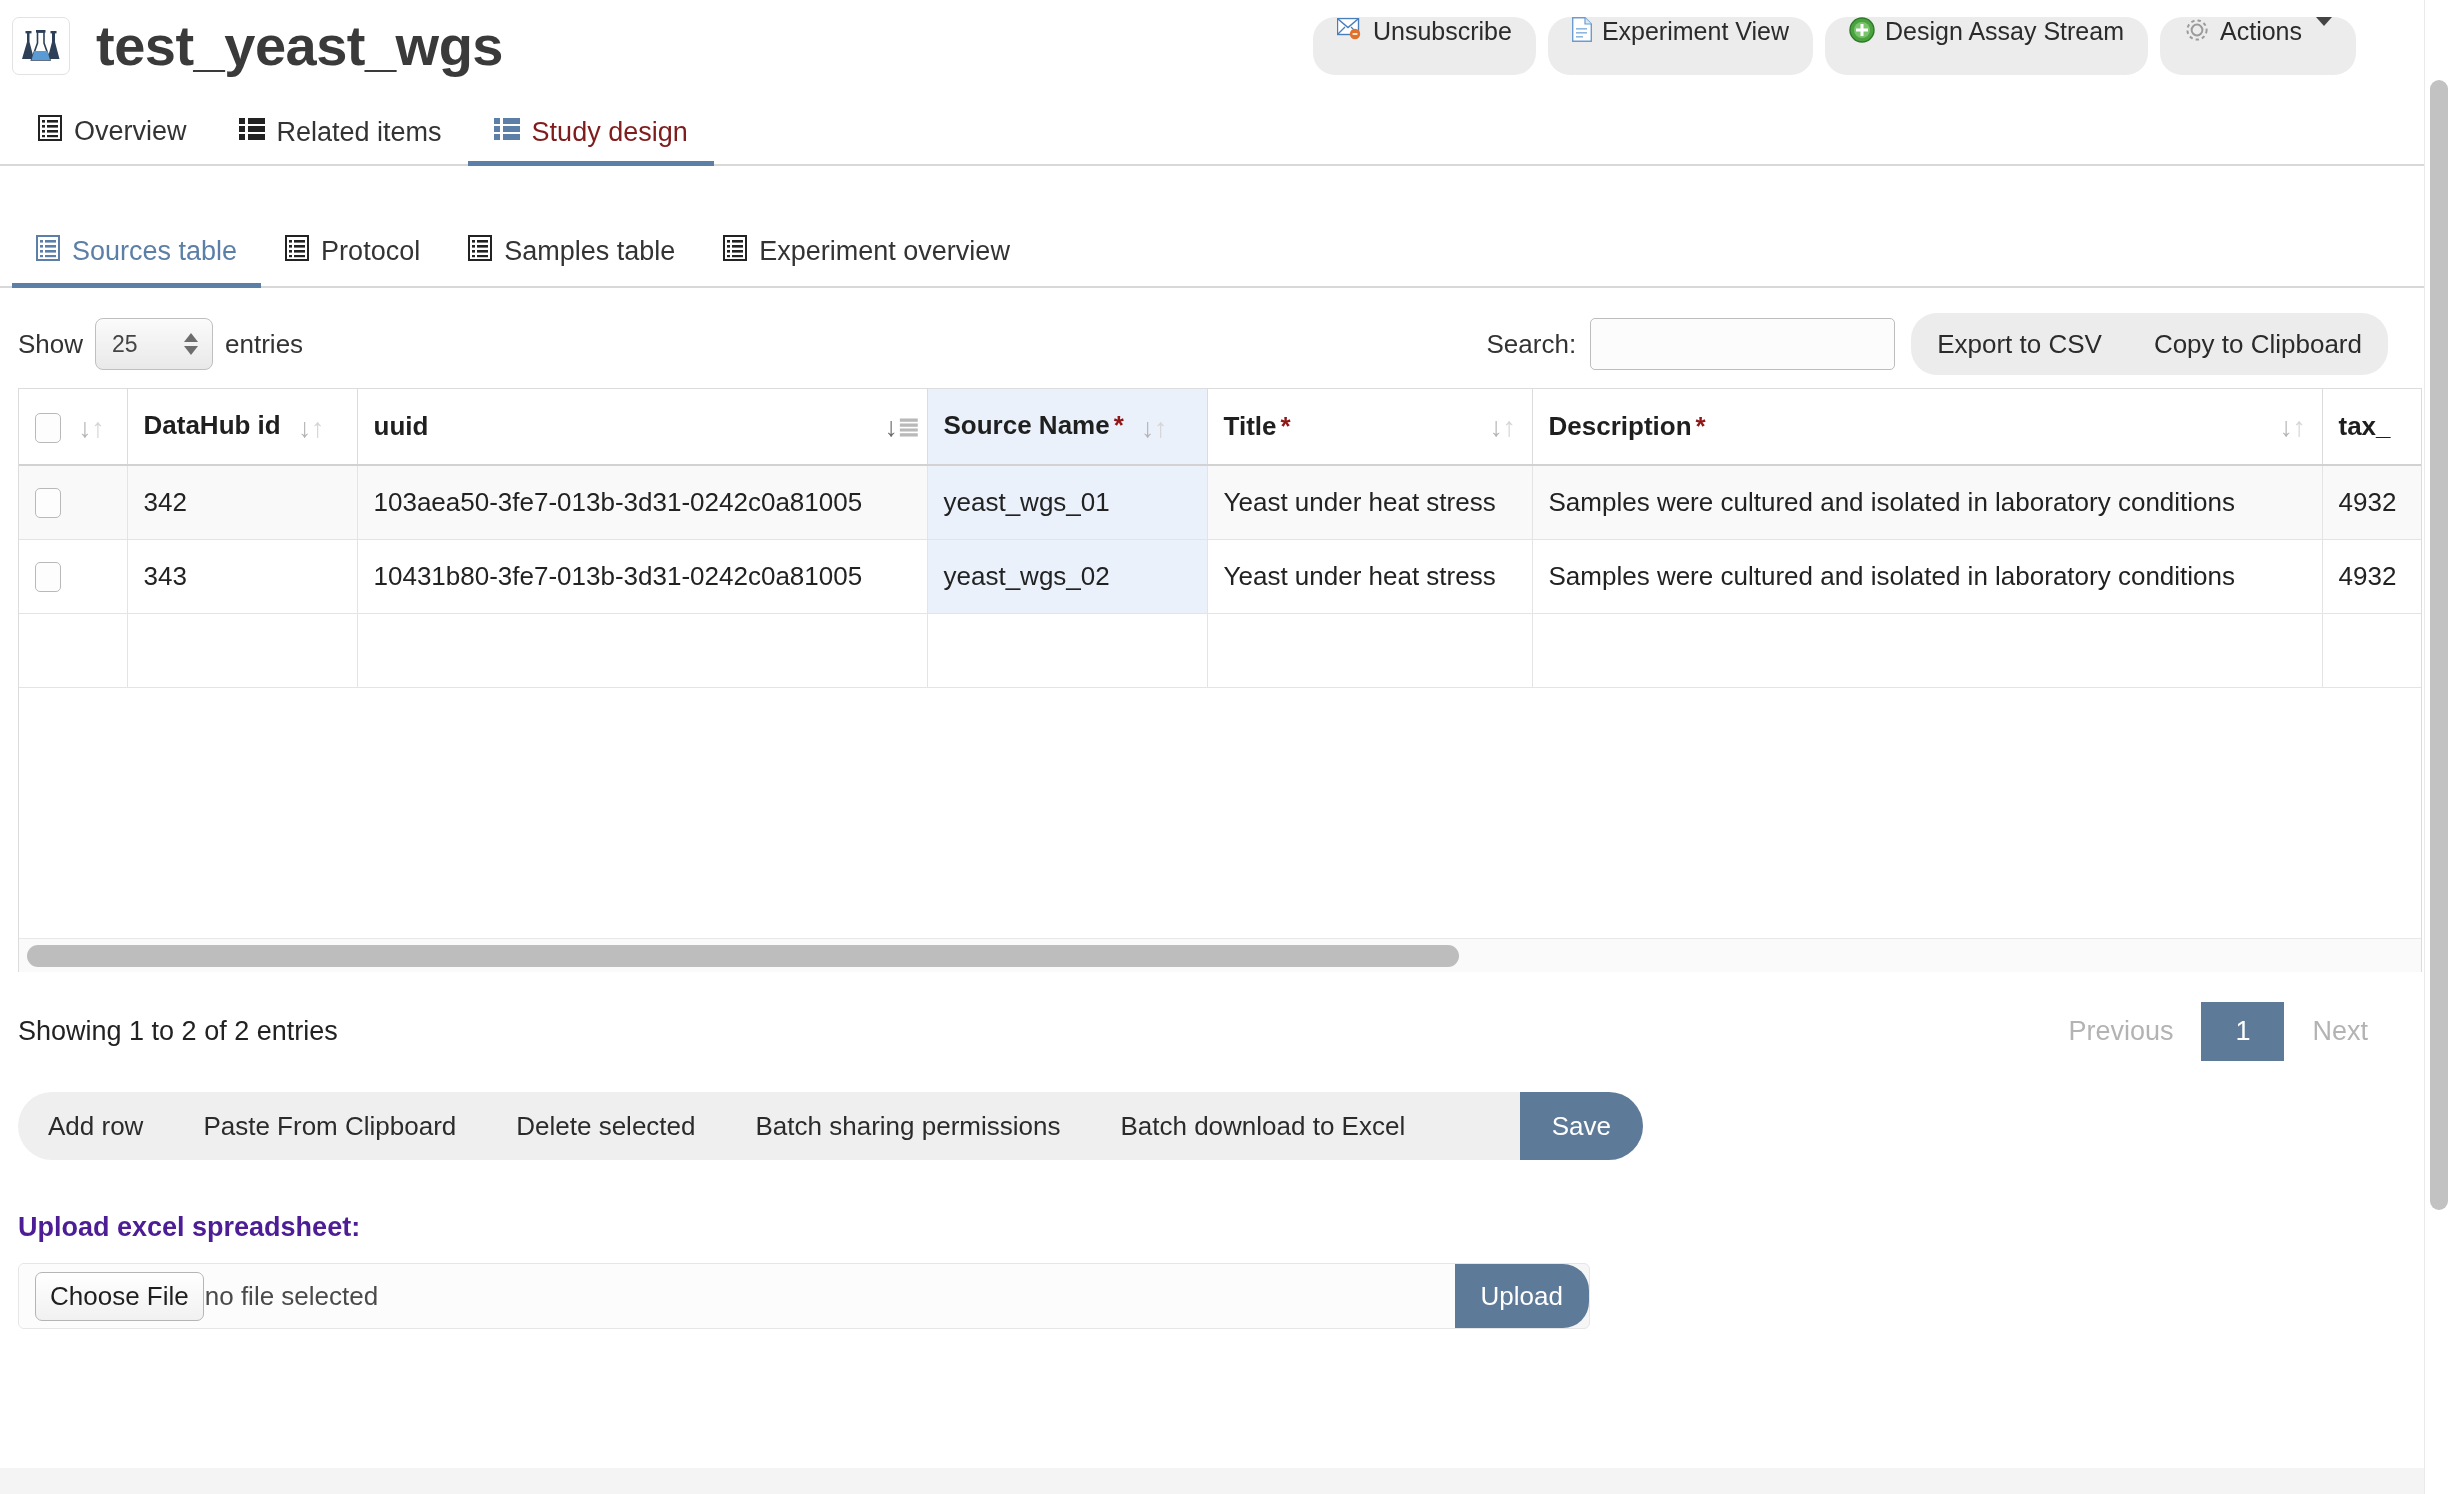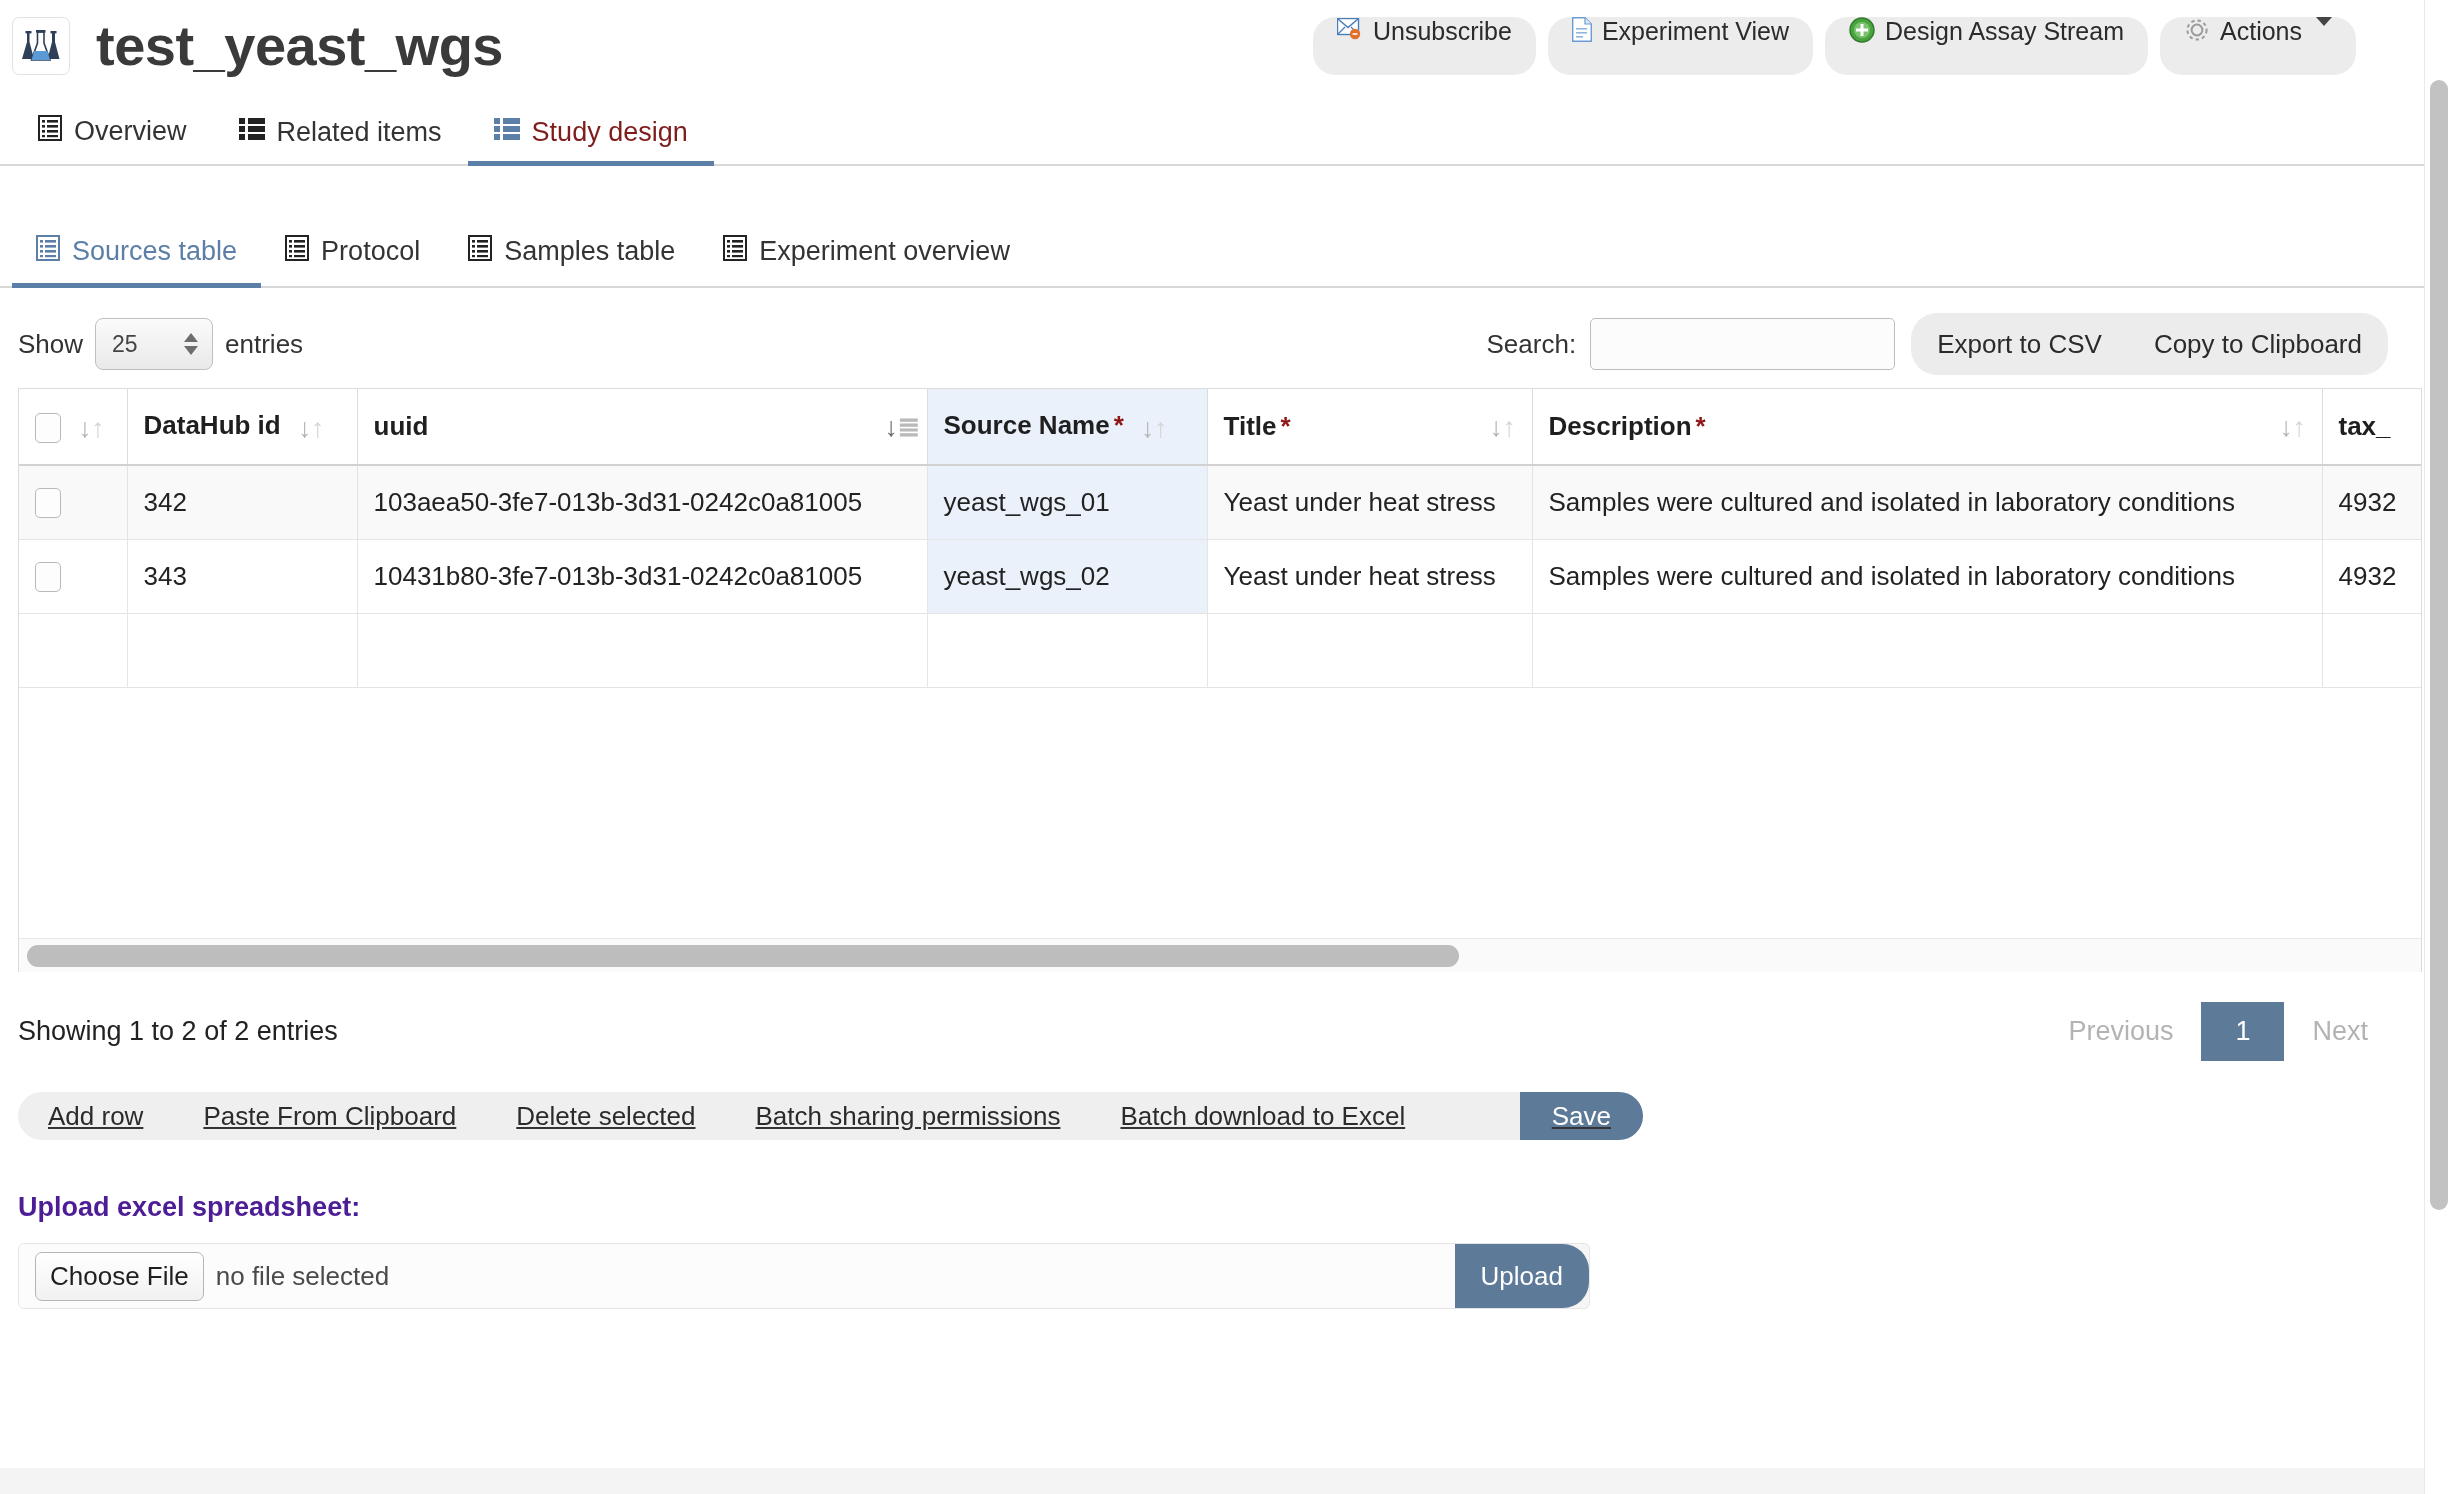--- a/index.html
+++ b/index.html
@@ -304,27 +304,26 @@
   .pbtn.active {
     background: #5e7a99;
     color: #ffffff;
     padding: 14px 34px;
   }
 
   
   .action-bar {
     margin: 28px 0 0 18px;
     width: 1625px;
-    height: 48px;
+    height: 68px;
     background: #efefef;
     border-radius: 34px;
     display: flex;
     align-items: center;
     overflow: hidden;
-    text-decoration: underline;
   }
   .action-bar .abtn {
     background: transparent;
     border: none;
     font-size: 26px;
     color: #2b2b2b;
     padding: 0 30px;
     height: 100%;
     font-family: "Liberation Sans", sans-serif;
     cursor: pointer;
@@ -356,21 +355,21 @@
     align-items: center;
     overflow: hidden;
   }
   .file-input {
     flex: 1;
     height: 100%;
     background: #fcfcfc;
     display: flex;
     align-items: center;
     padding-left: 16px;
-    gap: 12px;
+    gap: 1px;
   }
   .choose-file {
     border: 1px solid #b5b5b5;
     border-radius: 7px;
     background: linear-gradient(to bottom, #ffffff 0%, #f1f1f1 100%);
     font-size: 26px;
     color: #1f1f1f;
     padding: 8px 14px;
     font-family: "Liberation Sans", sans-serif;
     cursor: pointer;

